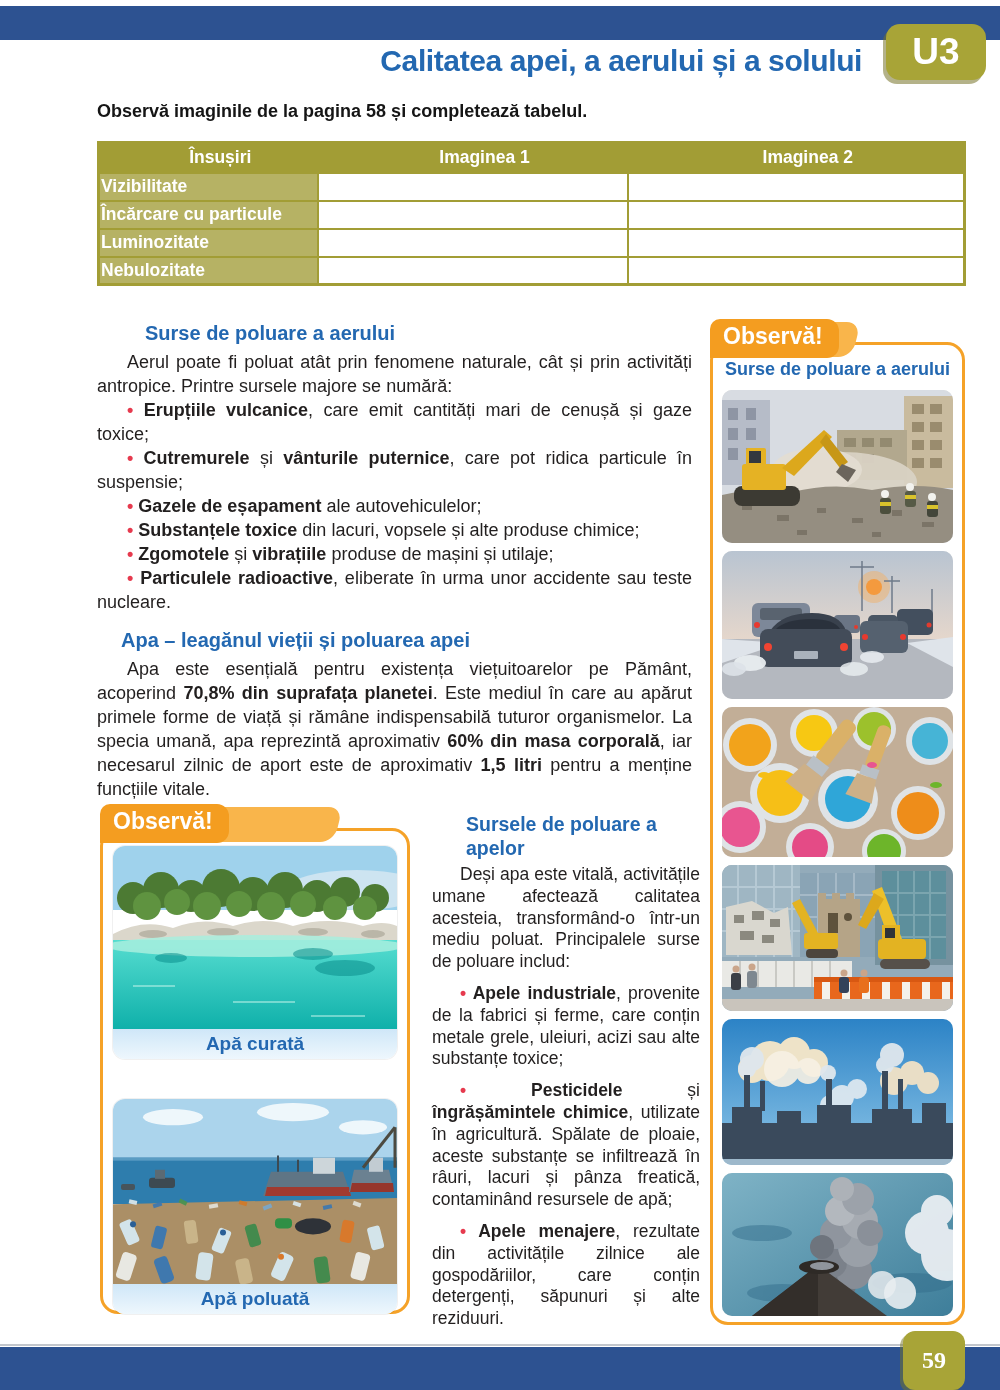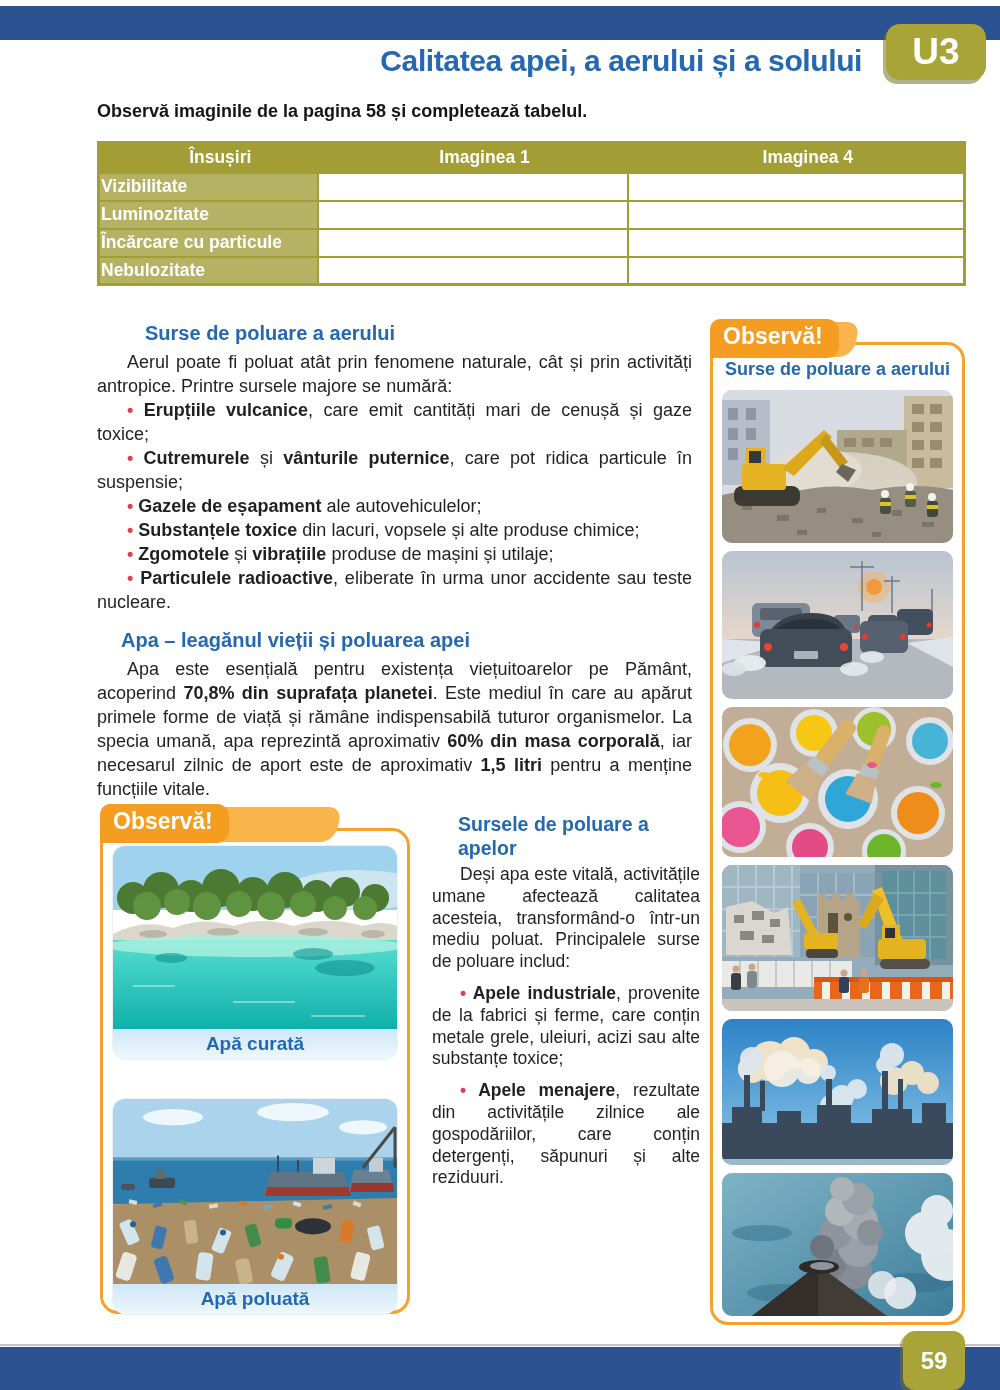--- a/index.html
+++ b/index.html
@@ -26,21 +26,21 @@
   #water-section{top:629px;}
   .section-title{color:#2368b1;font-size:20px;font-weight:bold;margin-bottom:5px;}
   #air-section .section-title{margin-left:48px;}
   #water-section .section-title{margin-left:24px;}
   .body-p,.bullet{font-size:18px;line-height:24px;text-align:justify;text-indent:30px;}
   .bullet::before{content:"\2022  ";color:#e63a4e;font-weight:bold;}
   .b{font-weight:bold;}
 
   #water-sources{position:absolute;left:432px;top:812px;width:268px;}
   #ws-title{width:210px;color:#2368b1;font-size:19.5px;font-weight:bold;line-height:24px;
-        margin-left:26px;margin-bottom:4px;}
+        margin-left:34px;margin-bottom:4px;}
   .mid-p,.mid-bullet{font-size:17.5px;line-height:21.8px;text-align:justify;text-indent:28px;}
   .mid-bullet{margin-top:10px;}
   .mid-bullet::before{content:"\2022  ";color:#e63a4e;font-weight:bold;}
 
   .observa-box{position:absolute;background:#fff;border:3px solid #f5a228;border-radius:18px;z-index:2;}
   #obs-left{left:100px;top:828px;width:310px;height:486px;}
   #obs-right{left:710px;top:342px;width:255px;height:983px;}
   .observa-badge{position:absolute;z-index:7;height:40px;}
   #badge-left{left:100px;top:804px;}
   #badge-right{left:710px;top:319px;}
@@ -63,21 +63,21 @@
   .obs-title{color:#2368b1;font-weight:bold;font-size:18px;text-align:center;margin:2px 0 2px;}
   .photo{border-radius:10px;overflow:hidden;background:#ddd;flex:none;}
   #ph-a{height:153px;} #ph-b{height:148px;} #ph-c{height:150px;}
   #ph-d{height:146px;} #ph-e{height:146px;} #ph-f{height:143px;}
   .photo svg,.fig-photo svg{display:block;width:100%;height:100%;}
 
   .footer-line{position:absolute;left:0;top:1344px;width:100%;height:2px;background:#c2c6cc;}
   .bottombar{position:absolute;left:0;top:1347px;width:100%;height:43px;background:#2d5291;}
   .page-badge{position:absolute;left:903px;top:1331px;width:62px;height:59px;background:#a8a437;
         border-radius:12px;color:#fff;font-weight:bold;font-size:24px;display:flex;align-items:center;
-        justify-content:center;z-index:6;box-shadow:-3px 3px 0 rgba(118,115,40,.5);}
+        justify-content:center;z-index:6;box-shadow:-3px 3px 0 rgba(118,115,40,.5);font-family:Liberation Serif, serif;}
 </style>
 </head>
 <body>
 
 <div class="page">
 
   <div class="topbar"></div>
   <div class="unit-badge">U3</div>
   <div class="page-title">Calitatea apei, a aerului și a solului</div>
   <div class="instruction">Observă imaginile de la pagina 58 și completează tabelul.</div>
@@ -85,36 +85,36 @@
   <table class="fill-table">
     <colgroup>
         <col style="width:219px">
         <col style="width:310px">
         <col style="width:337px">
       </colgroup>
     <thead>
       <tr>
         <th>Însușiri</th>
         <th>Imaginea 1</th>
-        <th>Imaginea 4</th>
+        <th>Imaginea 2</th>
       </tr>
     </thead>
     <tbody>
       <tr>
           <td class="lbl">Vizibilitate</td>
           <td></td>
           <td></td>
         </tr>
       <tr>
-          <td class="lbl">Luminozitate</td>
+          <td class="lbl">Încărcare cu particule</td>
           <td></td>
           <td></td>
         </tr>
       <tr>
-          <td class="lbl">Încărcare cu particule</td>
+          <td class="lbl">Luminozitate</td>
           <td></td>
           <td></td>
         </tr>
       <tr>
           <td class="lbl">Nebulozitate</td>
           <td></td>
           <td></td>
         </tr>
     </tbody>
   </table>
@@ -259,20 +259,21 @@
         </svg>
       </div>
       <figcaption class="photo-caption">Apă poluată</figcaption>
     </figure>
   </div>
 
   <div id="water-sources">
     <div id="ws-title">Sursele de poluare a apelor</div>
     <p class="mid-p">Deși apa este vitală, activitățile umane afectează calitatea acesteia, transformând-o într-un mediu poluat. Principalele surse de poluare includ:</p>
     <p class="mid-bullet"><span class="b">Apele industriale</span><span>, provenite de la fabrici și ferme, care conțin metale grele, uleiuri, acizi sau alte substanțe toxice;</span></p>
+    <p class="mid-bullet"><span class="b">Pesticidele</span><span> și </span><span class="b">îngrășămintele chimice</span><span>, utilizate în agricultură. Spălate de ploaie, aceste substanțe se infiltrează în râuri, lacuri și pânza freatică, contaminând resursele de apă;</span></p>
     <p class="mid-bullet"><span class="b">Apele menajere</span><span>, rezultate din activitățile zilnice ale gospodăriilor, care conțin detergenți, săpunuri și alte reziduuri.</span></p>
   </div>
 
   <div class="observa-badge" id="badge-right">
     <span class="badge-tail"></span>
     <span class="badge-label">Observă!</span>
   </div>
   <div class="observa-box" id="obs-right">
     <div class="obs-right-inner">
       <div class="obs-title">Surse de poluare a aerului</div>

